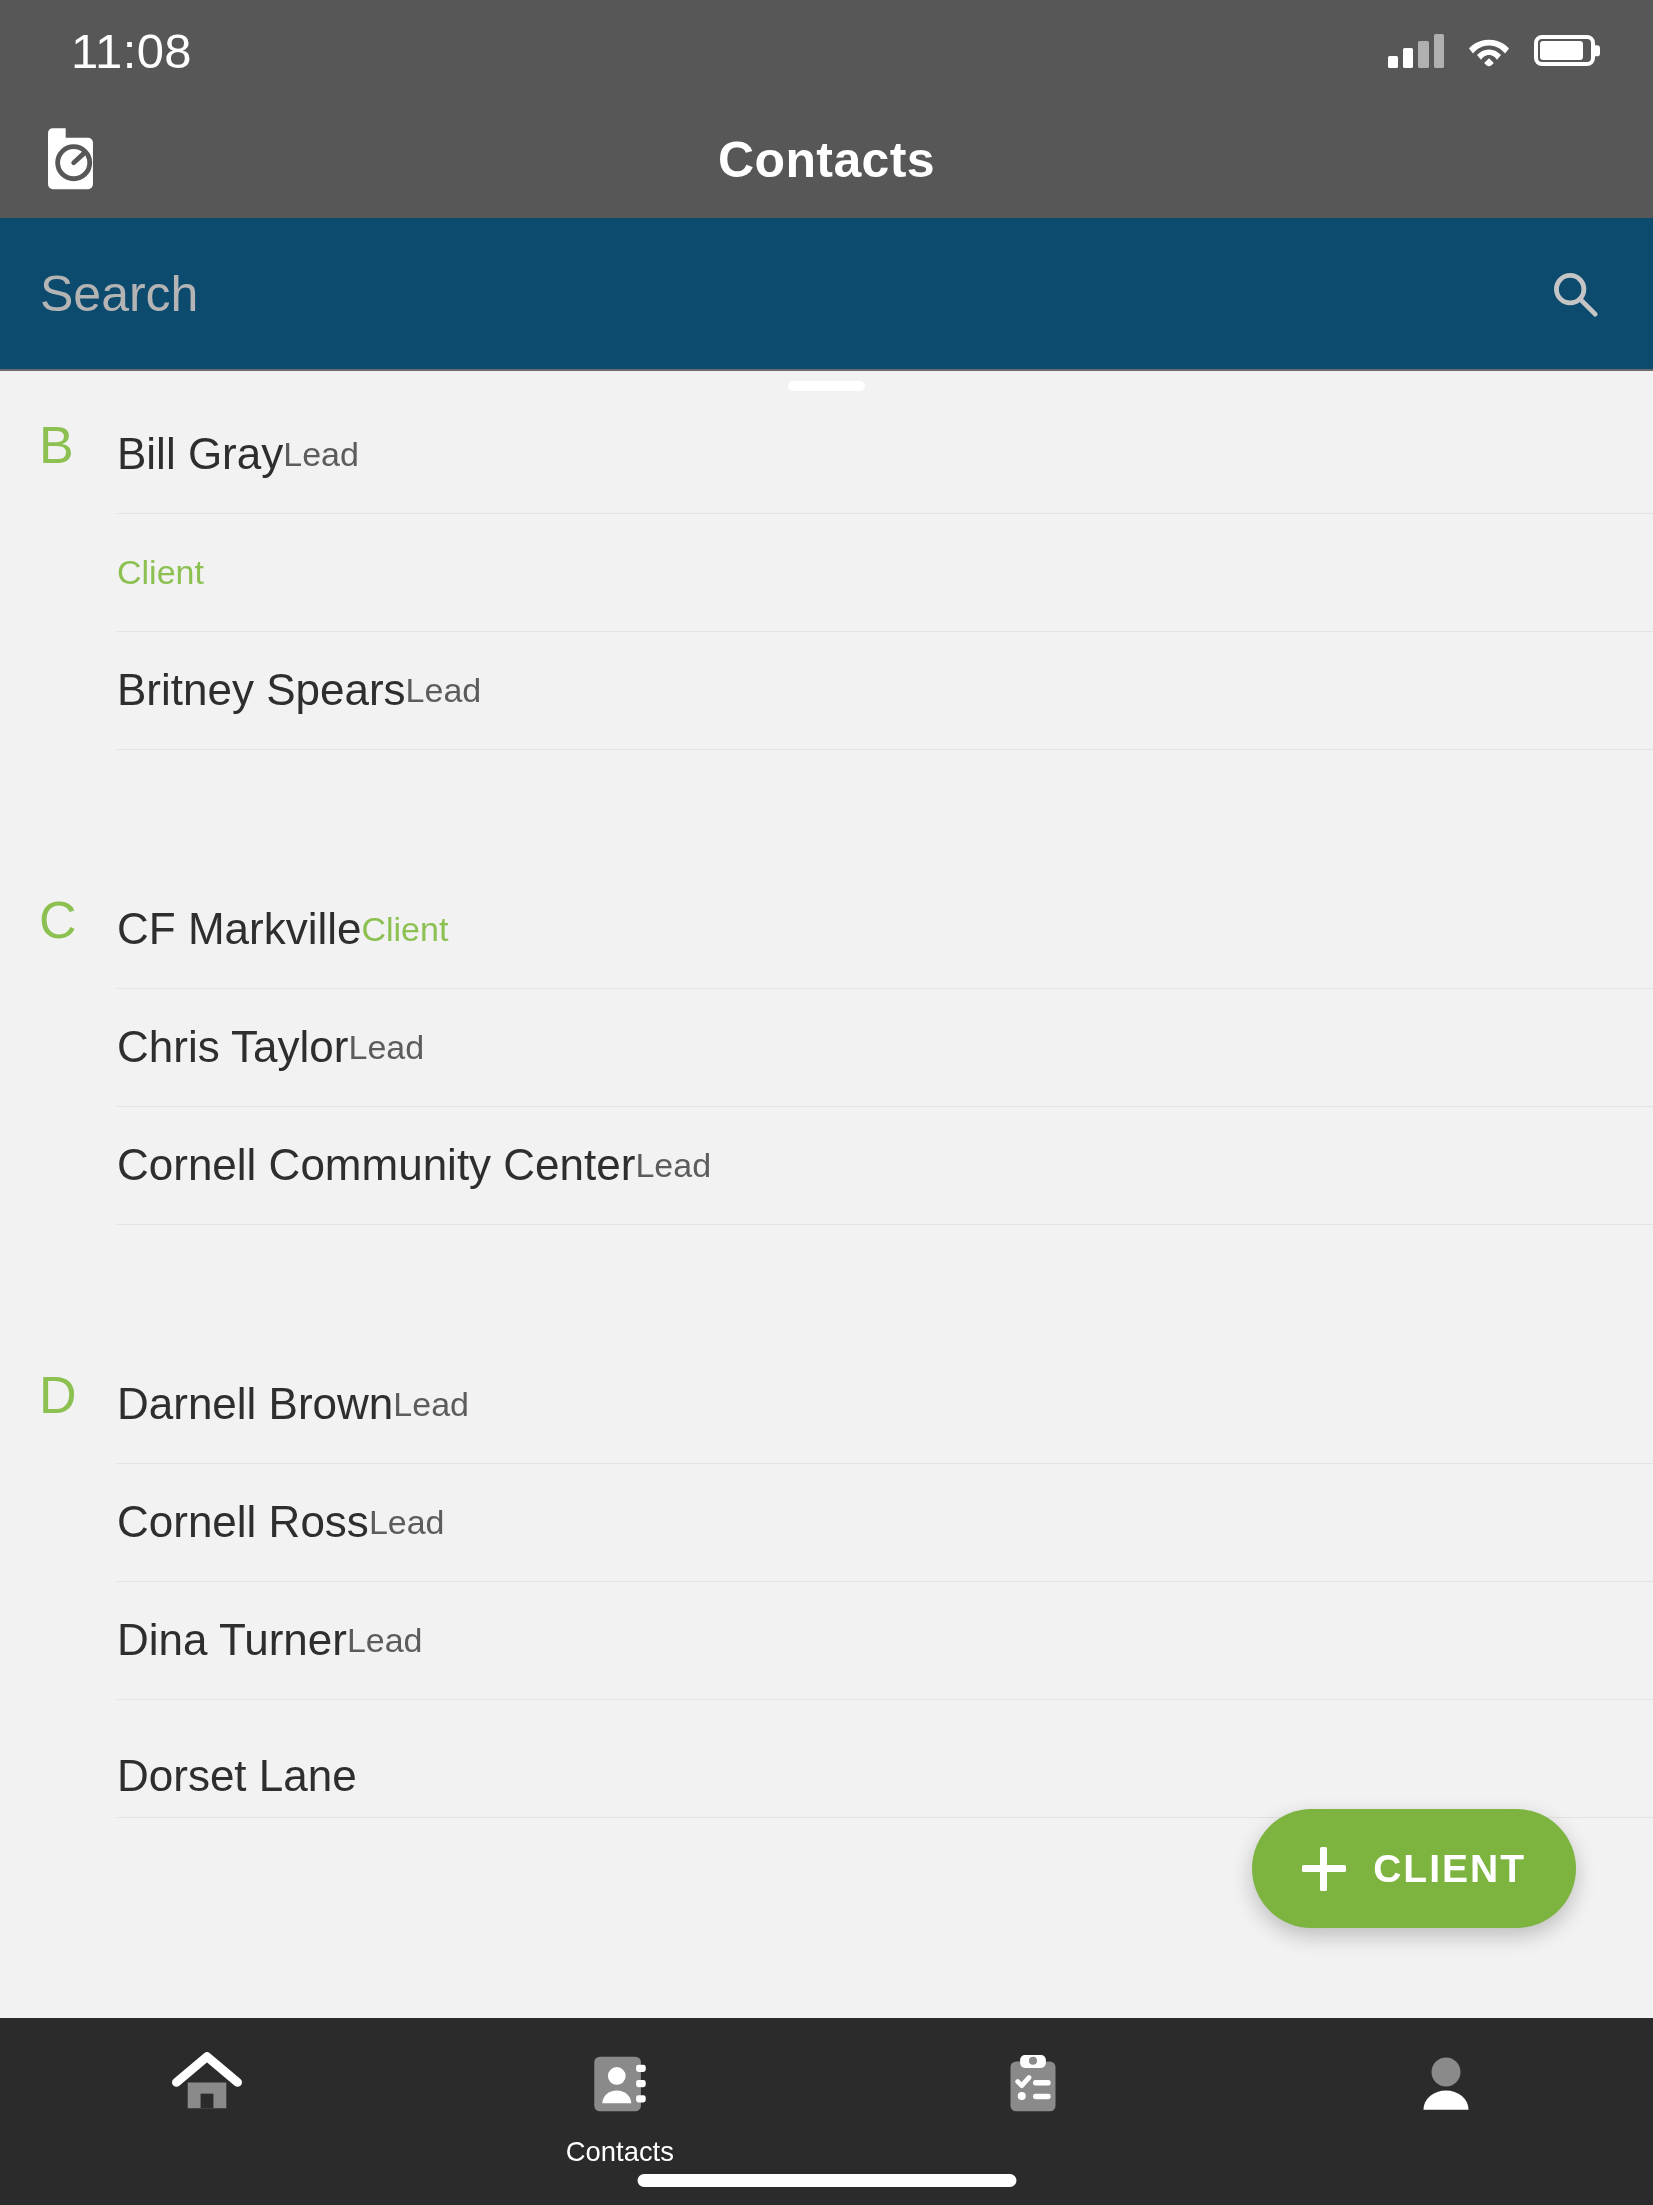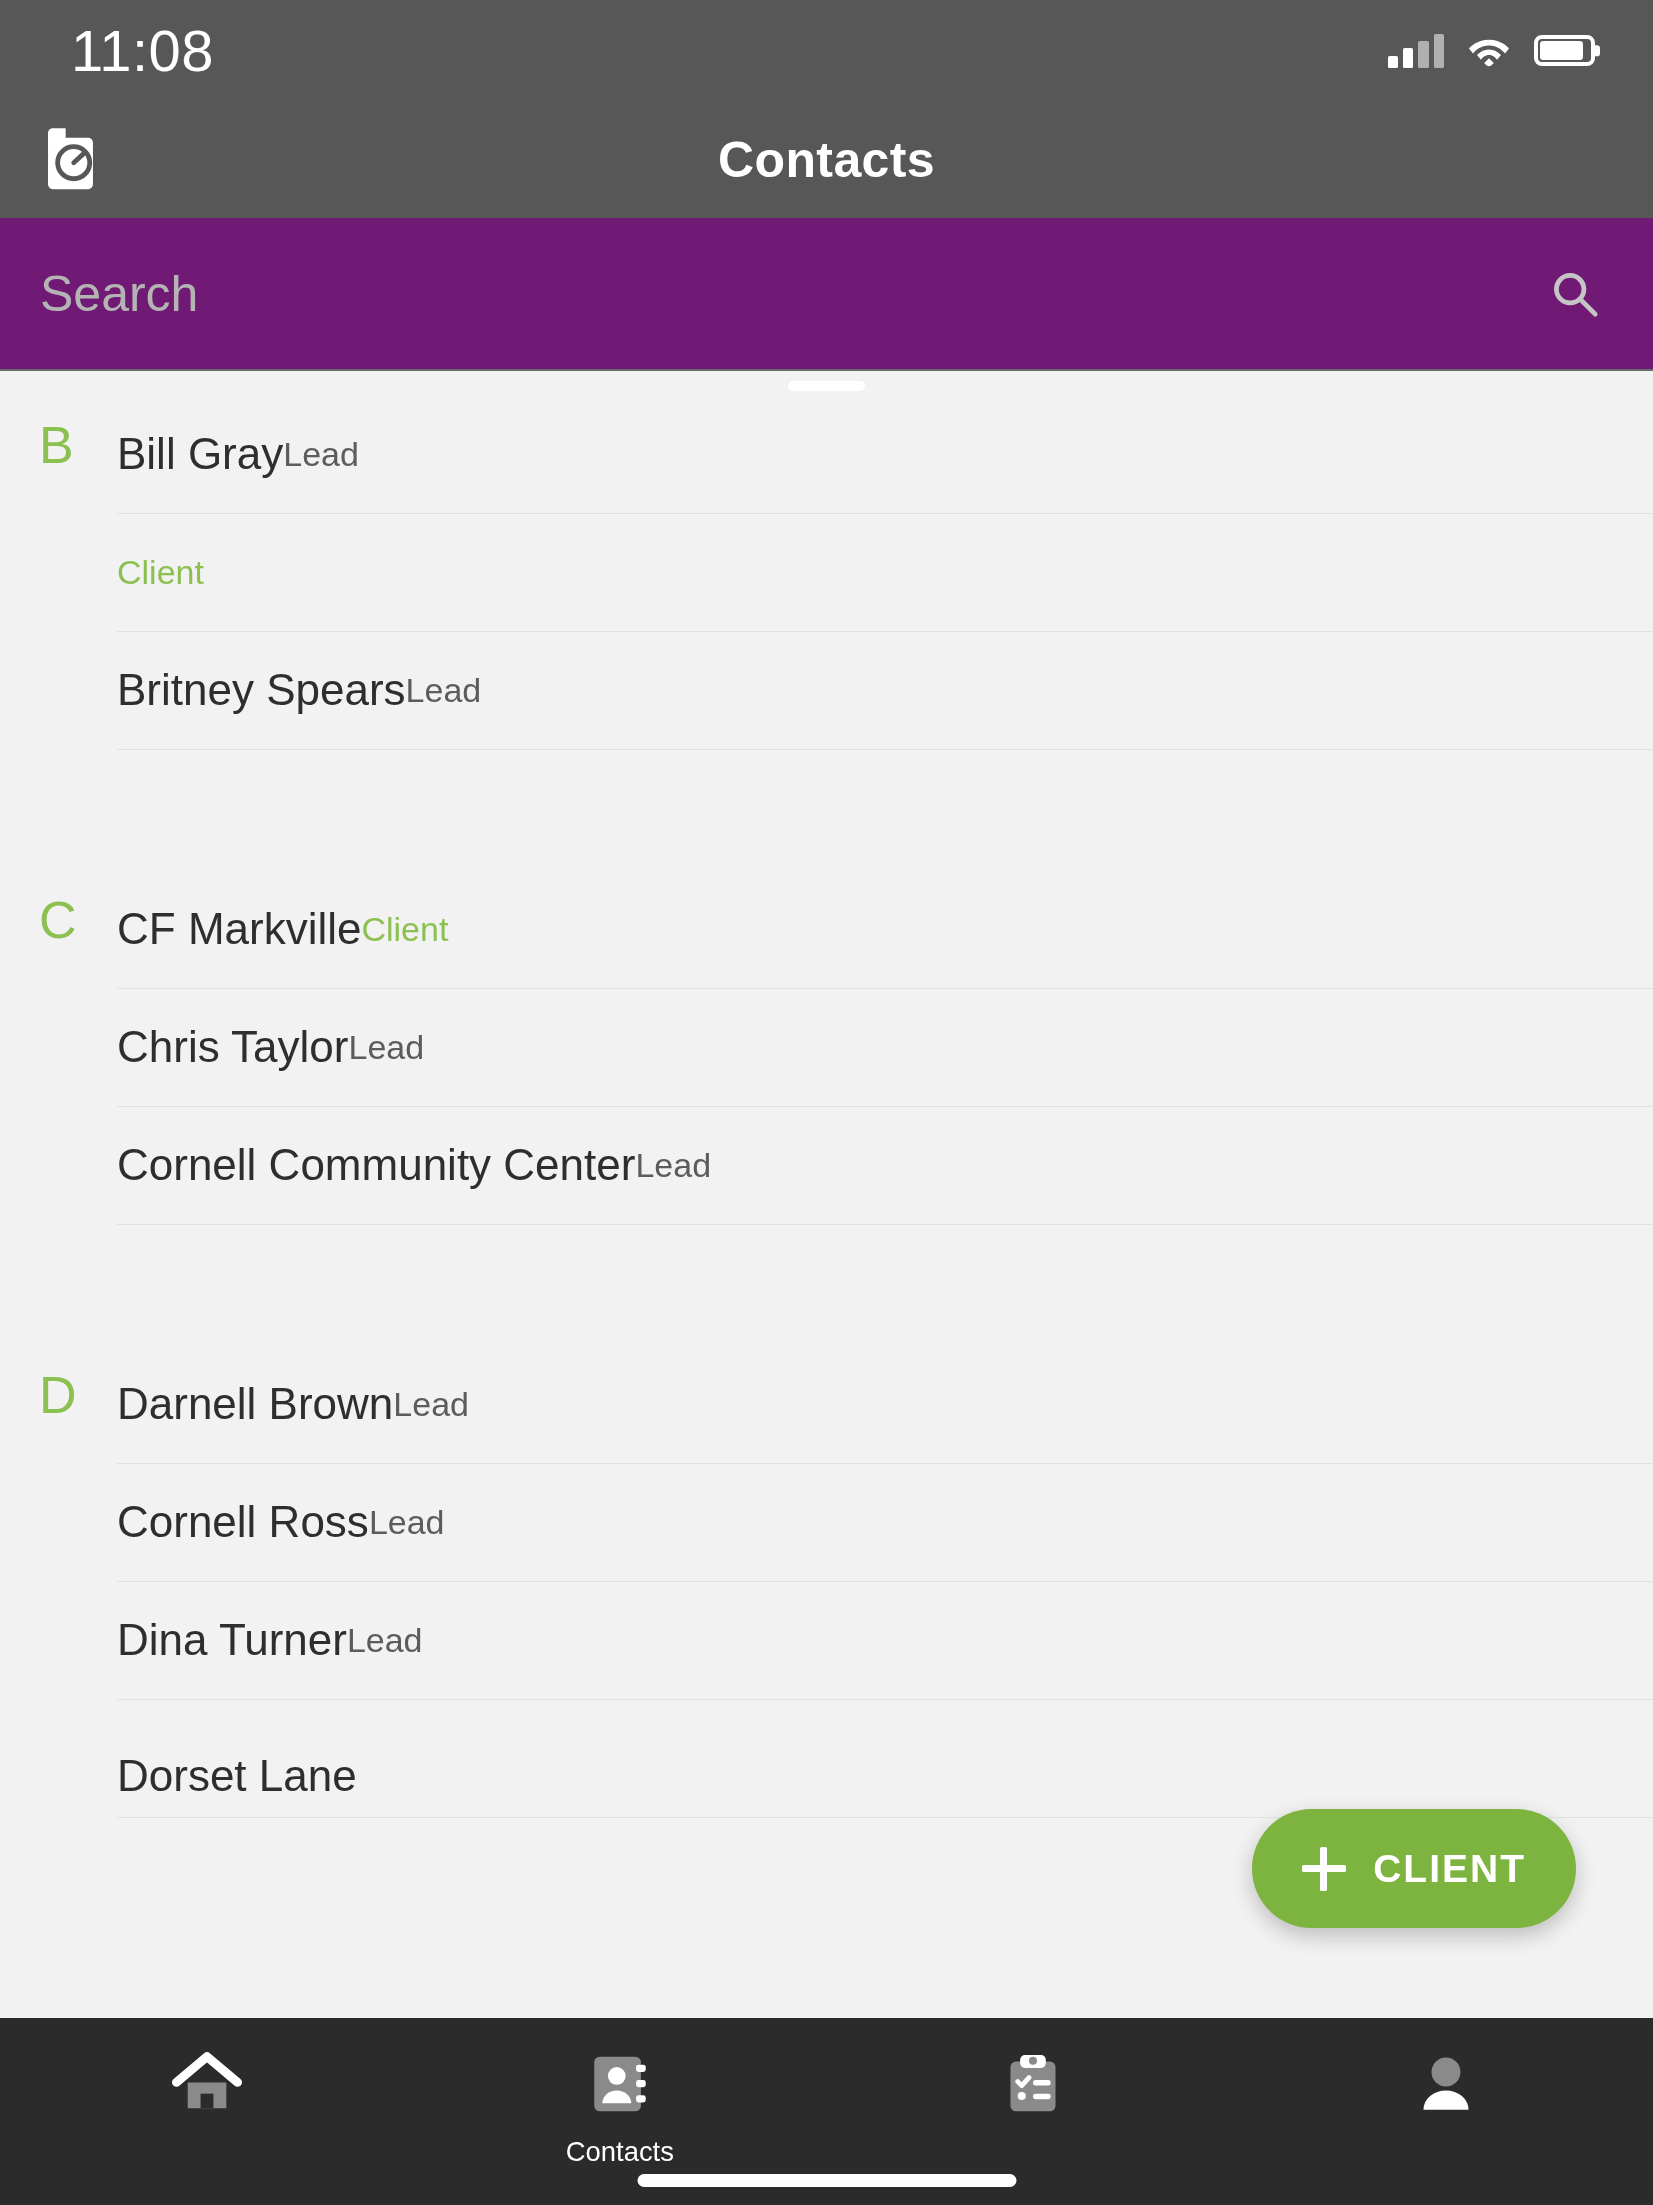--- a/index.html
+++ b/index.html
@@ -28,21 +28,21 @@
     height: 101px;
     background: #575757;
     display: flex;
     align-items: center;
     justify-content: space-between;
     padding: 0 58px 0 71px;
     flex: 0 0 auto;
   }
   .status-time {
     color: #ffffff;
-    font-size: 58px;
+    font-size: 49px;
     font-weight: 400;
     letter-spacing: 0.4px;
   }
   .status-icons {
     display: flex;
     align-items: center;
     gap: 24px;
   }
   .signal {
     display: flex;
@@ -109,21 +109,21 @@
     text-align: center;
     color: #ffffff;
     font-size: 50px;
     font-weight: bold;
     letter-spacing: 0.4px;
   }
 
   
   .search-bar {
     height: 153px;
-    background: #701a75;
+    background: #0c4a6e;
     display: flex;
     align-items: center;
     justify-content: space-between;
     padding: 0 53px 0 40px;
     flex: 0 0 auto;
     border-bottom: 2.4px solid #6b6b6b;
   }
   .search-input {
     background: transparent;
     border: none;

